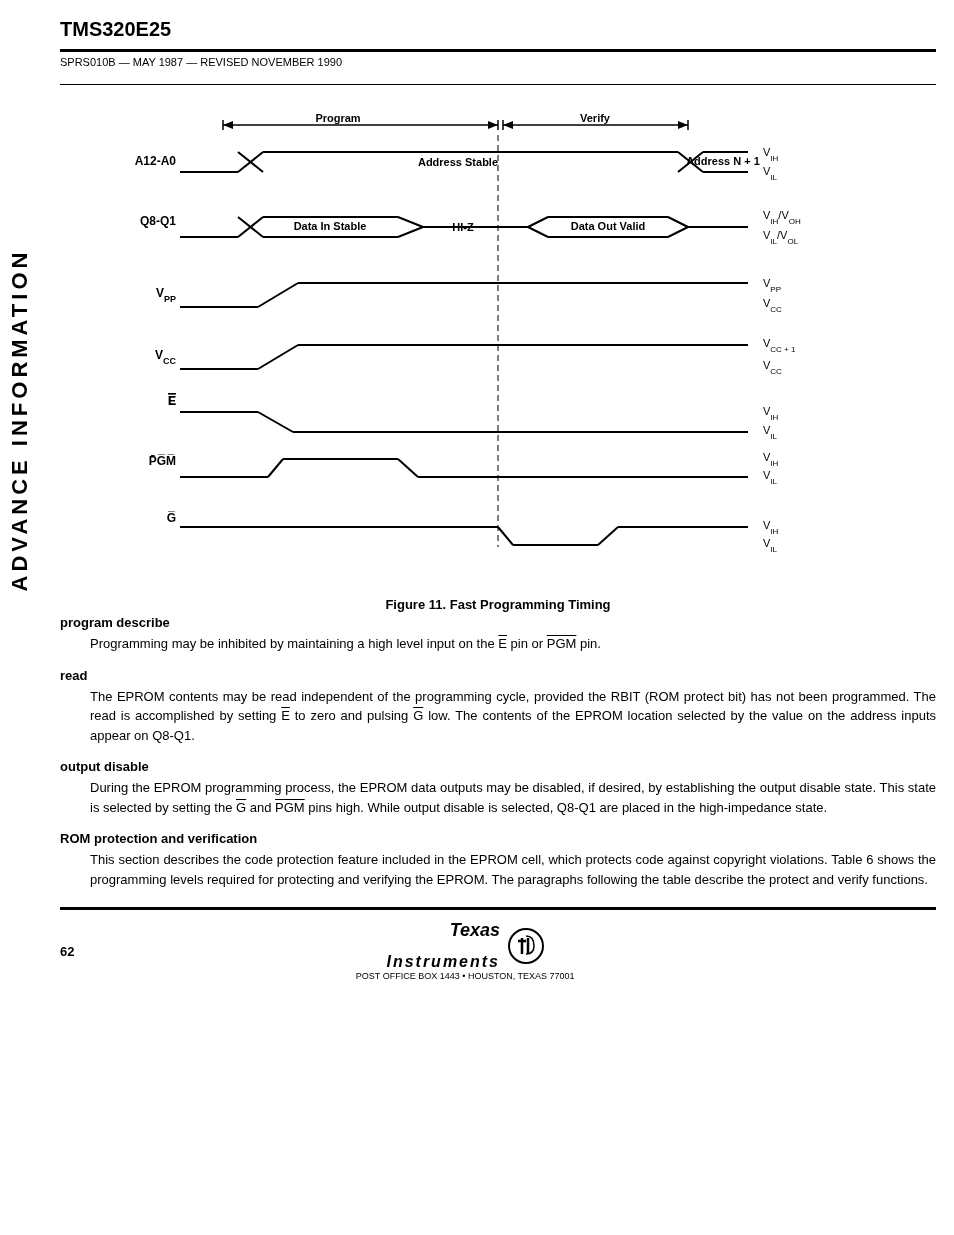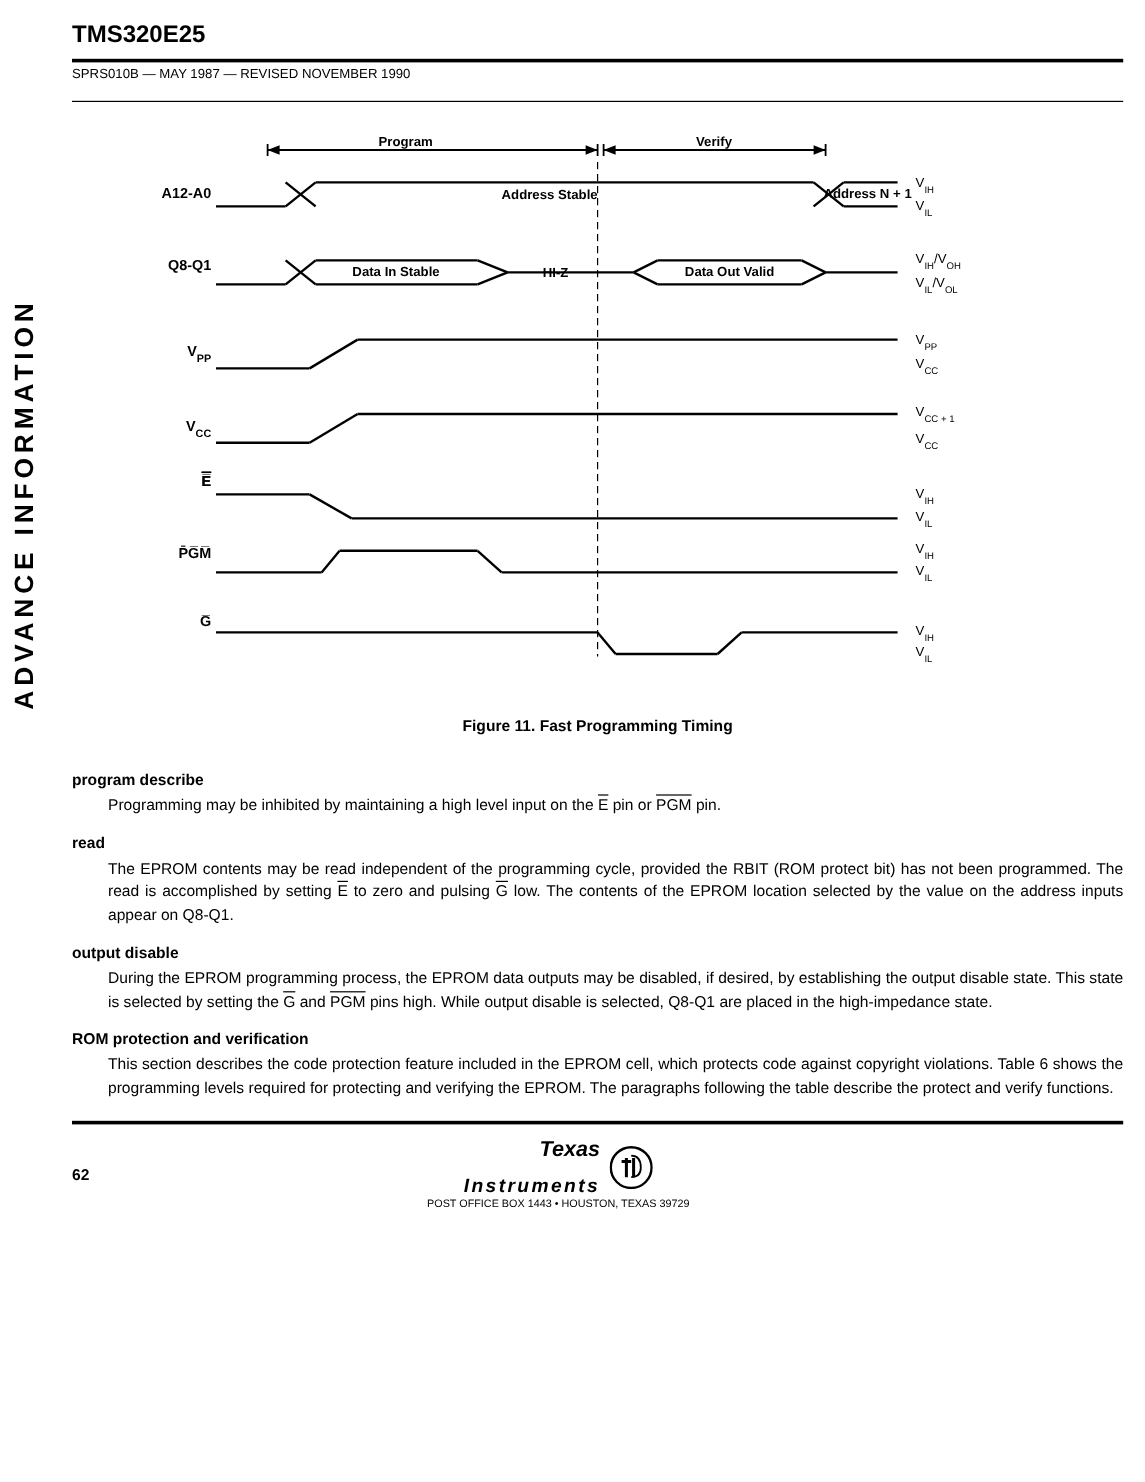--- a/index.html
+++ b/index.html
@@ -73,21 +73,21 @@
       top: 0; left: 0;
       width: 100%;
       height: 100%;
     }
 
     
     .figure-caption {
       text-align: center;
       font-weight: bold;
       font-size: 13px;
-      margin-bottom: 30px;
+      margin-bottom: 3px;
     }
 
     
     .section {
       margin-bottom: 14px;
     }
     .section-title {
       font-weight: bold;
       font-size: 13px;
       margin-bottom: 4px;
@@ -309,18 +309,18 @@
 
           <div style="width:36px; height:36px;">
             <svg viewBox="0 0 36 36" xmlns="http://www.w3.org/2000/svg" width="36" height="36">
               <circle cx="18" cy="18" r="17" fill="none" stroke="#000" stroke-width="2"></circle>
               <path d="M14 10 L14 26 M10 13 L18 13" stroke="#000" stroke-width="2.5" fill="none"></path>
               <path d="M20 10 L20 26" stroke="#000" stroke-width="2.5" fill="none"></path>
               <path d="M18 8 Q26 8 26 18 Q26 26 18 26" stroke="#000" stroke-width="1.5" fill="none"></path>
             </svg>
           </div>
         </div>
-        <div style="font-size:9px;">POST OFFICE BOX 1443  •  HOUSTON, TEXAS 39729</div>
+        <div style="font-size:9px;">POST OFFICE BOX 1443  •  HOUSTON, TEXAS 77001</div>
       </div>
     </div>
     <div class="footer-right"></div>
   </div>
 </div>
 
 </body></html>

